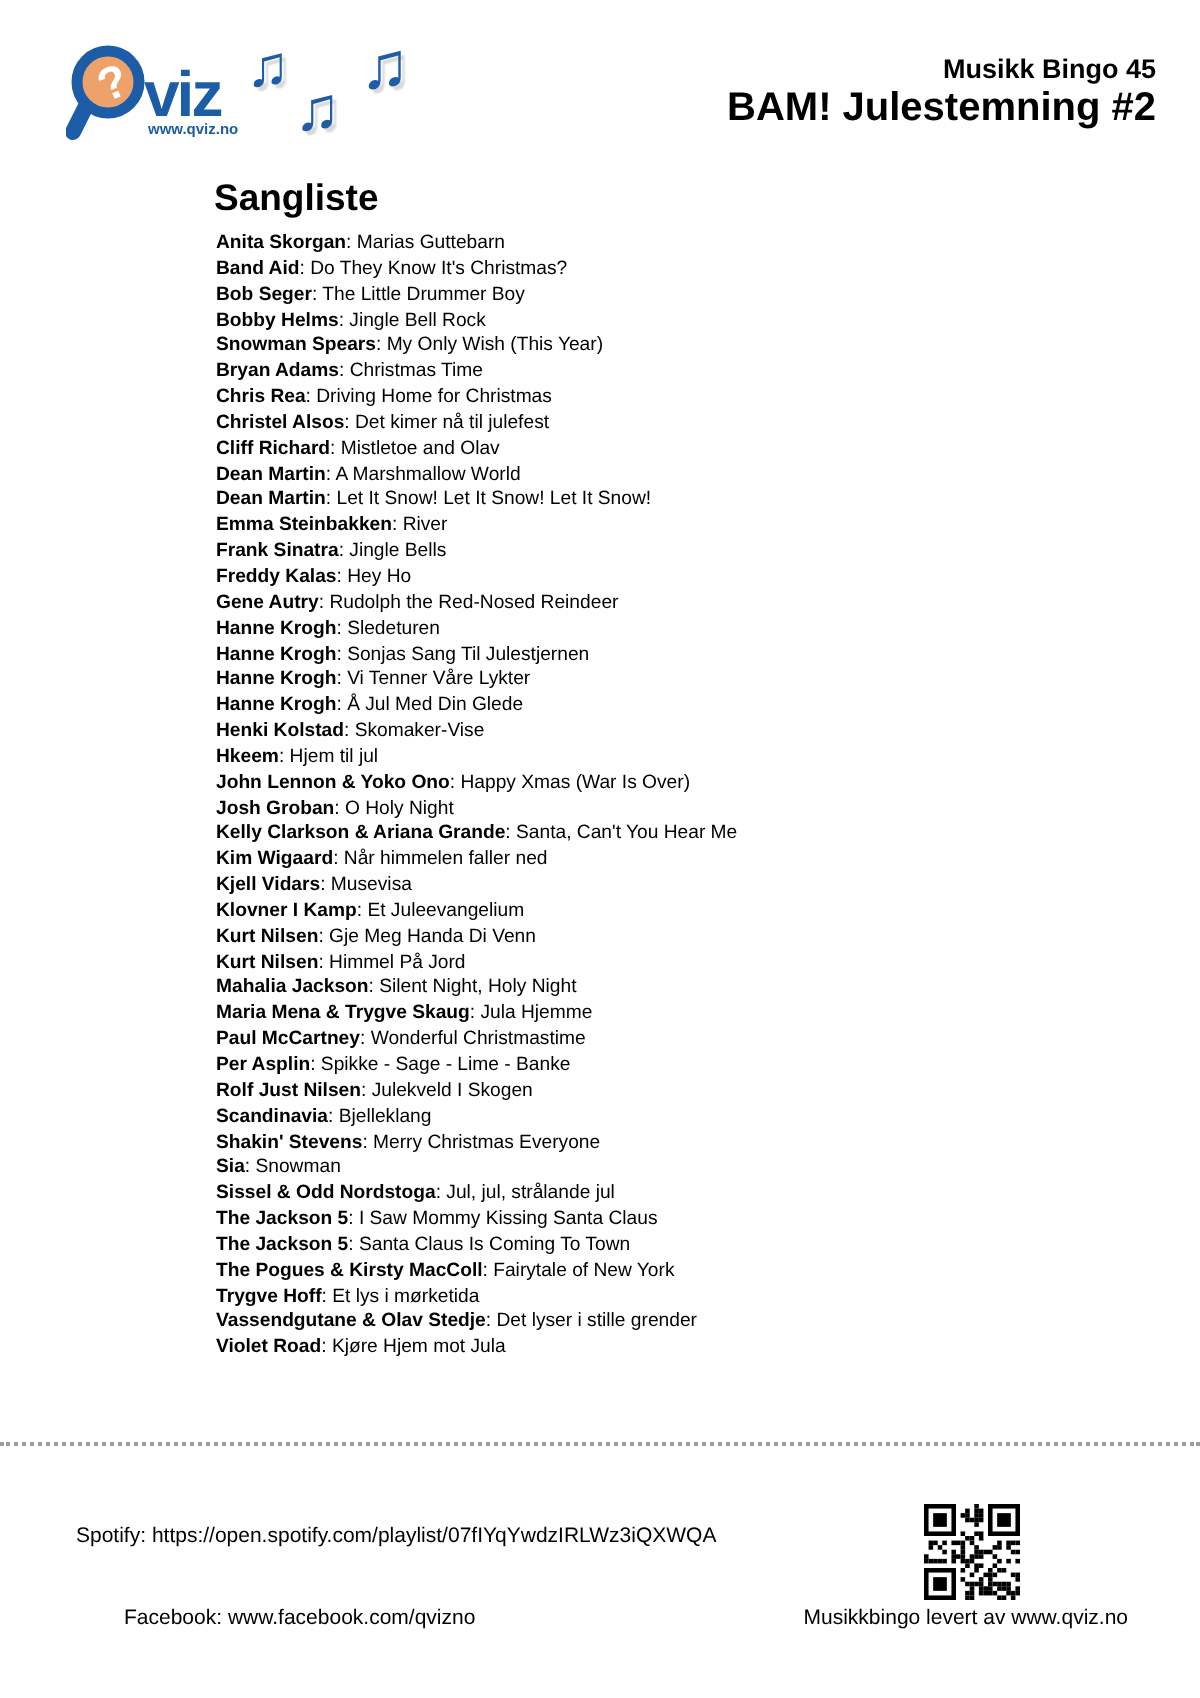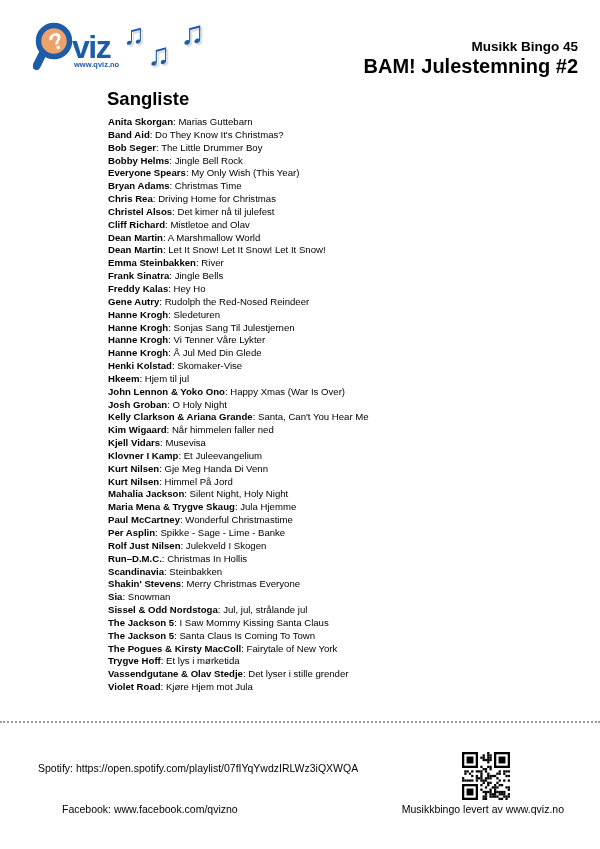--- a/index.html
+++ b/index.html
@@ -10,21 +10,21 @@
     overflow:hidden;
   }
 
   
   .logo-svg { position:absolute; left:33px; top:20px; }
   .music-note { position:absolute; color:#1d5ca6; text-shadow:2px 2px 1px #d9d9d9; line-height:1; }
   .note-1 { left:123px; top:20px; font-size:29px; }
   .note-2 { left:147px; top:39px; font-size:31px; }
   .note-3 { left:180px; top:16px; font-size:33px; }
 
-  .title-block { position:absolute; right:22px; top:39px; text-align:right; }
+  .title-block { position:absolute; right:22px; top:27px; text-align:right; }
   .series-label { font-size:13.5px; font-weight:bold; line-height:16px; }
   .page-title { font-size:20px; font-weight:bold; line-height:22px; }
 
   
   .songlist-heading {
     position:absolute; left:107px; top:88px; margin:0;
     font-size:18.5px; font-weight:bold;
   }
   .song-list {
     position:absolute; left:108px; top:116px; width:420px;
@@ -69,21 +69,21 @@
     <div class="series-label">Musikk Bingo 45</div>
     <div class="page-title">BAM! Julestemning #2</div>
   </div>
 
   <h1 class="songlist-heading">Sangliste</h1>
   <div class="song-list">
       <div class="song-row"><span class="artist">Anita Skorgan</span><span class="title">: Marias Guttebarn</span></div>
       <div class="song-row"><span class="artist">Band Aid</span><span class="title">: Do They Know It's Christmas?</span></div>
       <div class="song-row"><span class="artist">Bob Seger</span><span class="title">: The Little Drummer Boy</span></div>
       <div class="song-row"><span class="artist">Bobby Helms</span><span class="title">: Jingle Bell Rock</span></div>
-      <div class="song-row"><span class="artist">Everyone Spears</span><span class="title">: My Only Wish (This Year)</span></div>
+      <div class="song-row"><span class="artist">Snowman Spears</span><span class="title">: My Only Wish (This Year)</span></div>
       <div class="song-row"><span class="artist">Bryan Adams</span><span class="title">: Christmas Time</span></div>
       <div class="song-row"><span class="artist">Chris Rea</span><span class="title">: Driving Home for Christmas</span></div>
       <div class="song-row"><span class="artist">Christel Alsos</span><span class="title">: Det kimer nå til julefest</span></div>
       <div class="song-row"><span class="artist">Cliff Richard</span><span class="title">: Mistletoe and Olav</span></div>
       <div class="song-row"><span class="artist">Dean Martin</span><span class="title">: A Marshmallow World</span></div>
       <div class="song-row"><span class="artist">Dean Martin</span><span class="title">: Let It Snow! Let It Snow! Let It Snow!</span></div>
       <div class="song-row"><span class="artist">Emma Steinbakken</span><span class="title">: River</span></div>
       <div class="song-row"><span class="artist">Frank Sinatra</span><span class="title">: Jingle Bells</span></div>
       <div class="song-row"><span class="artist">Freddy Kalas</span><span class="title">: Hey Ho</span></div>
       <div class="song-row"><span class="artist">Gene Autry</span><span class="title">: Rudolph the Red-Nosed Reindeer</span></div>
@@ -99,22 +99,21 @@
       <div class="song-row"><span class="artist">Kim Wigaard</span><span class="title">: Når himmelen faller ned</span></div>
       <div class="song-row"><span class="artist">Kjell Vidars</span><span class="title">: Musevisa</span></div>
       <div class="song-row"><span class="artist">Klovner I Kamp</span><span class="title">: Et Juleevangelium</span></div>
       <div class="song-row"><span class="artist">Kurt Nilsen</span><span class="title">: Gje Meg Handa Di Venn</span></div>
       <div class="song-row"><span class="artist">Kurt Nilsen</span><span class="title">: Himmel På Jord</span></div>
       <div class="song-row"><span class="artist">Mahalia Jackson</span><span class="title">: Silent Night, Holy Night</span></div>
       <div class="song-row"><span class="artist">Maria Mena &amp; Trygve Skaug</span><span class="title">: Jula Hjemme</span></div>
       <div class="song-row"><span class="artist">Paul McCartney</span><span class="title">: Wonderful Christmastime</span></div>
       <div class="song-row"><span class="artist">Per Asplin</span><span class="title">: Spikke - Sage - Lime - Banke</span></div>
       <div class="song-row"><span class="artist">Rolf Just Nilsen</span><span class="title">: Julekveld I Skogen</span></div>
-      <div class="song-row"><span class="artist">Run–D.M.C.</span><span class="title">: Christmas In Hollis</span></div>
-      <div class="song-row"><span class="artist">Scandinavia</span><span class="title">: Steinbakken</span></div>
+      <div class="song-row"><span class="artist">Scandinavia</span><span class="title">: Bjelleklang</span></div>
       <div class="song-row"><span class="artist">Shakin' Stevens</span><span class="title">: Merry Christmas Everyone</span></div>
       <div class="song-row"><span class="artist">Sia</span><span class="title">: Snowman</span></div>
       <div class="song-row"><span class="artist">Sissel &amp; Odd Nordstoga</span><span class="title">: Jul, jul, strålande jul</span></div>
       <div class="song-row"><span class="artist">The Jackson 5</span><span class="title">: I Saw Mommy Kissing Santa Claus</span></div>
       <div class="song-row"><span class="artist">The Jackson 5</span><span class="title">: Santa Claus Is Coming To Town</span></div>
       <div class="song-row"><span class="artist">The Pogues &amp; Kirsty MacColl</span><span class="title">: Fairytale of New York</span></div>
       <div class="song-row"><span class="artist">Trygve Hoff</span><span class="title">: Et lys i mørketida</span></div>
       <div class="song-row"><span class="artist">Vassendgutane &amp; Olav Stedje</span><span class="title">: Det lyser i stille grender</span></div>
       <div class="song-row"><span class="artist">Violet Road</span><span class="title">: Kjøre Hjem mot Jula</span></div>
     </div>

